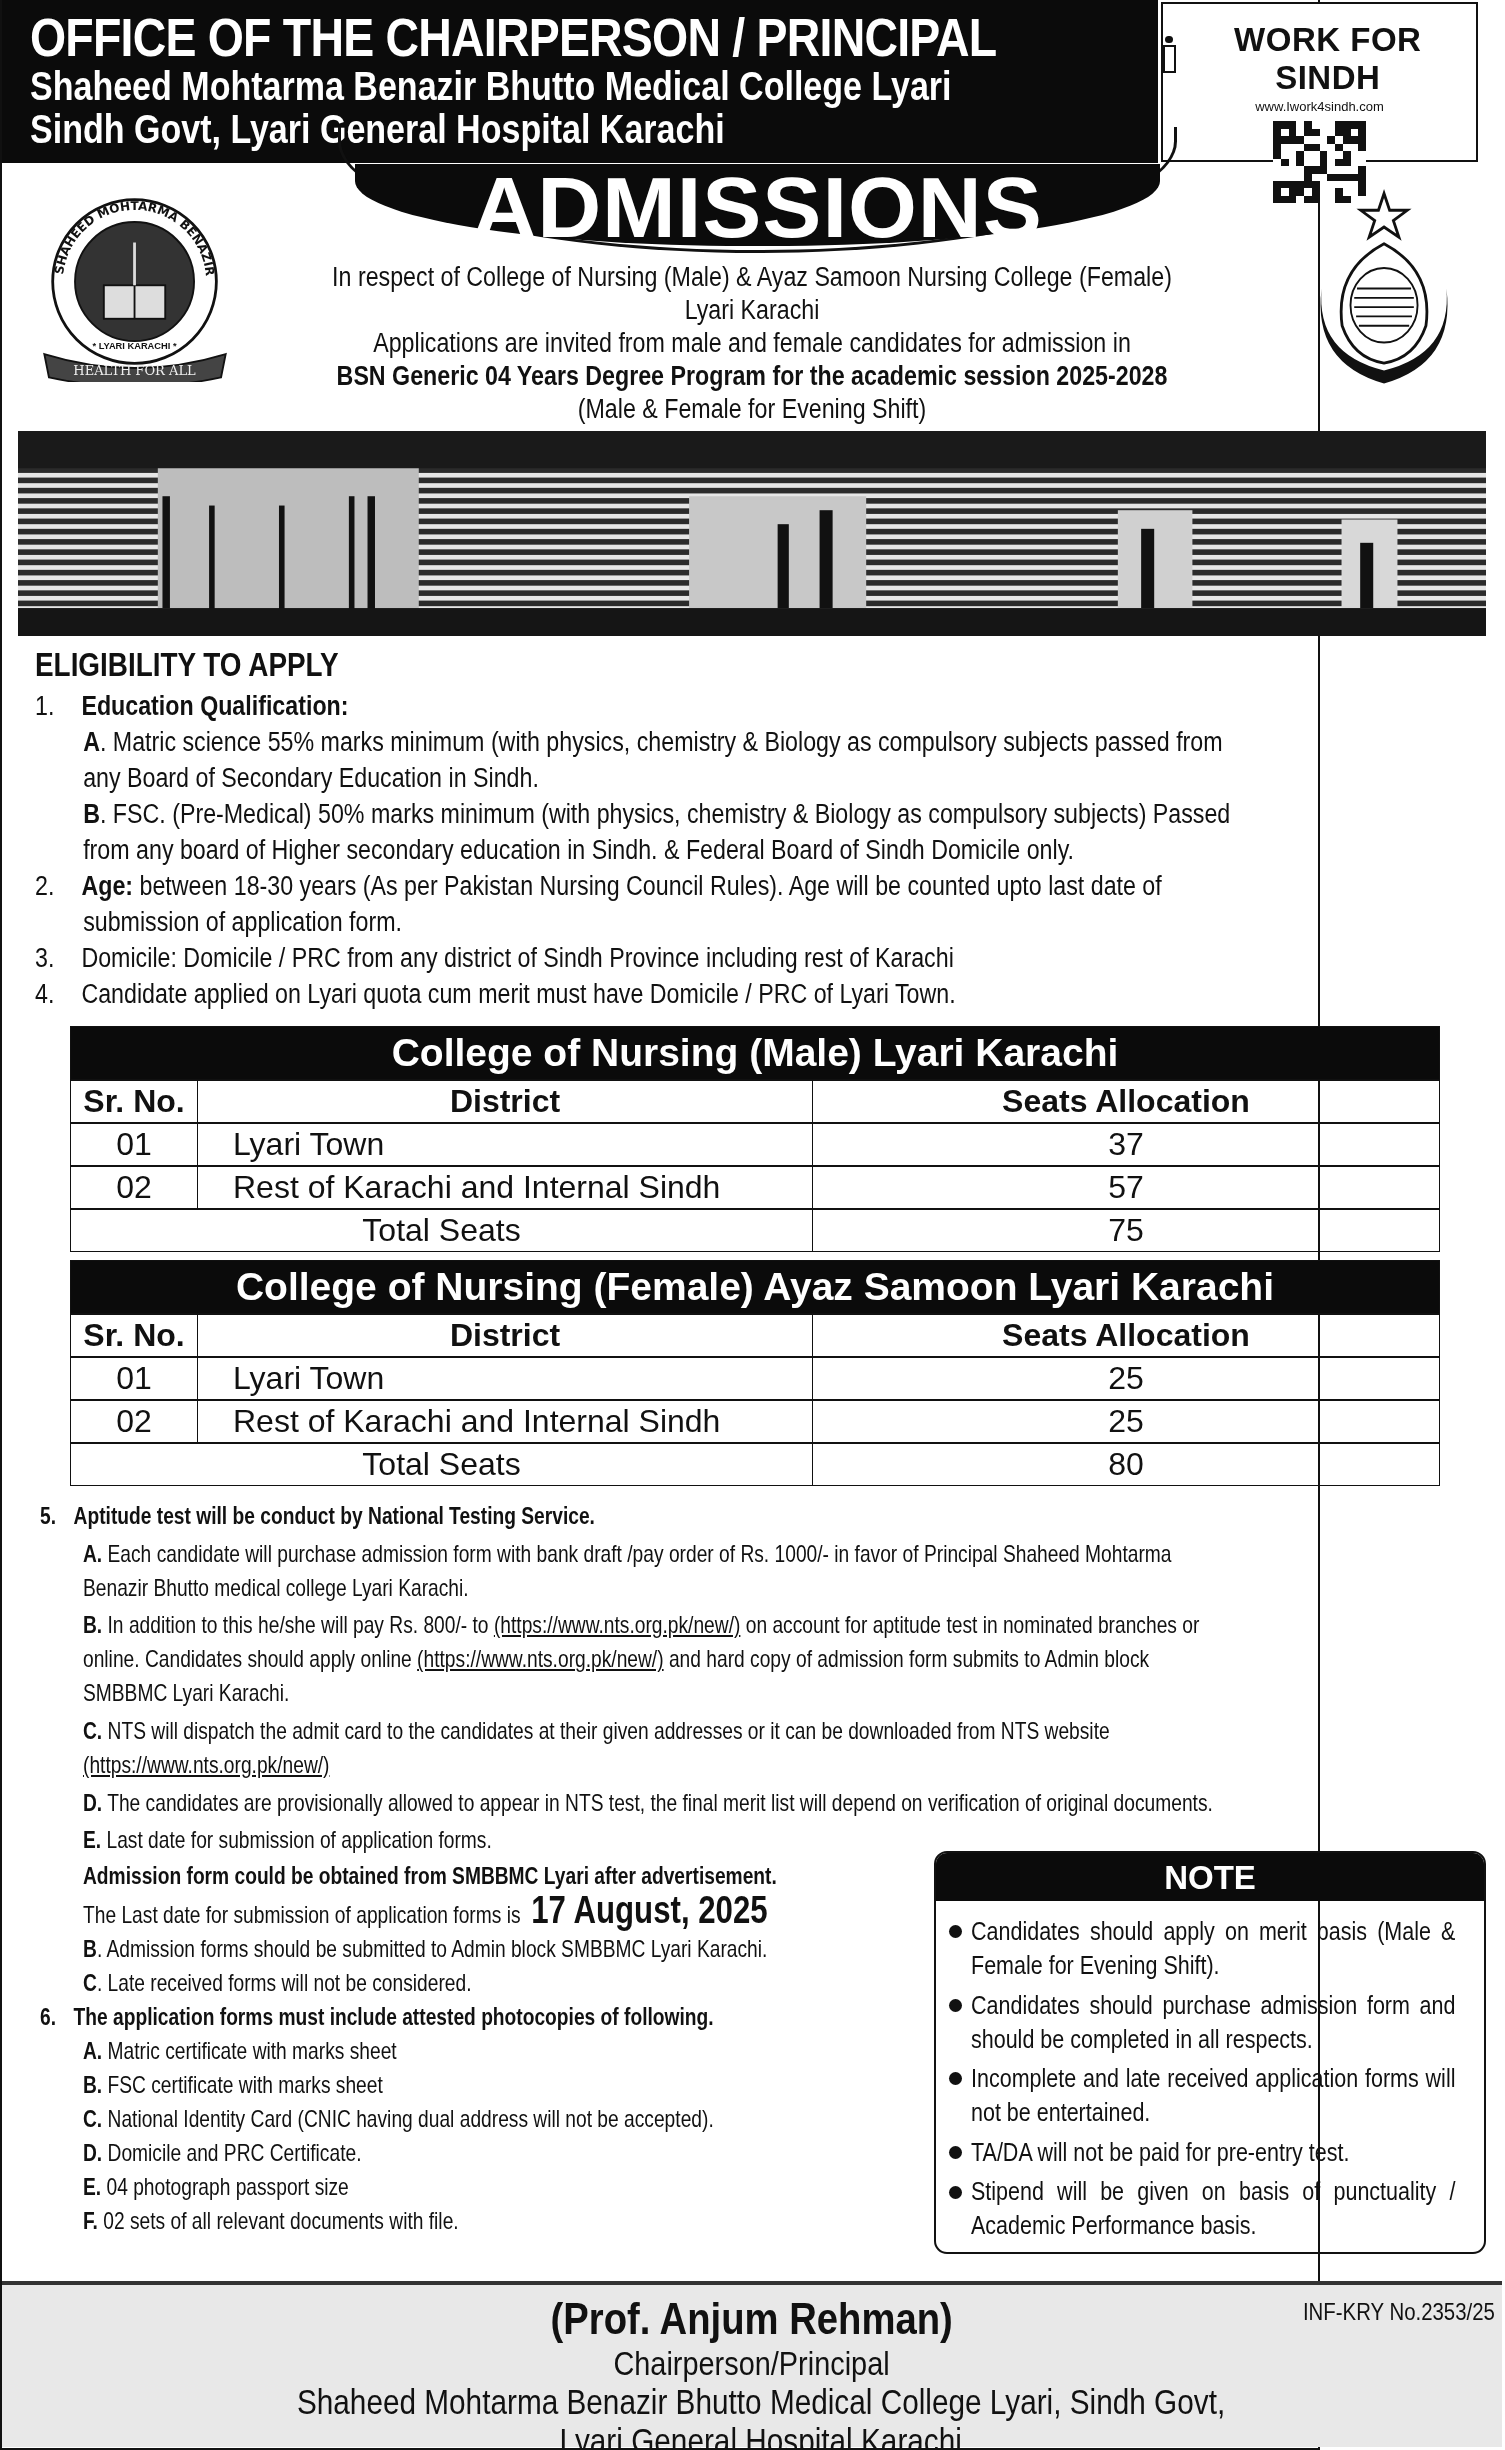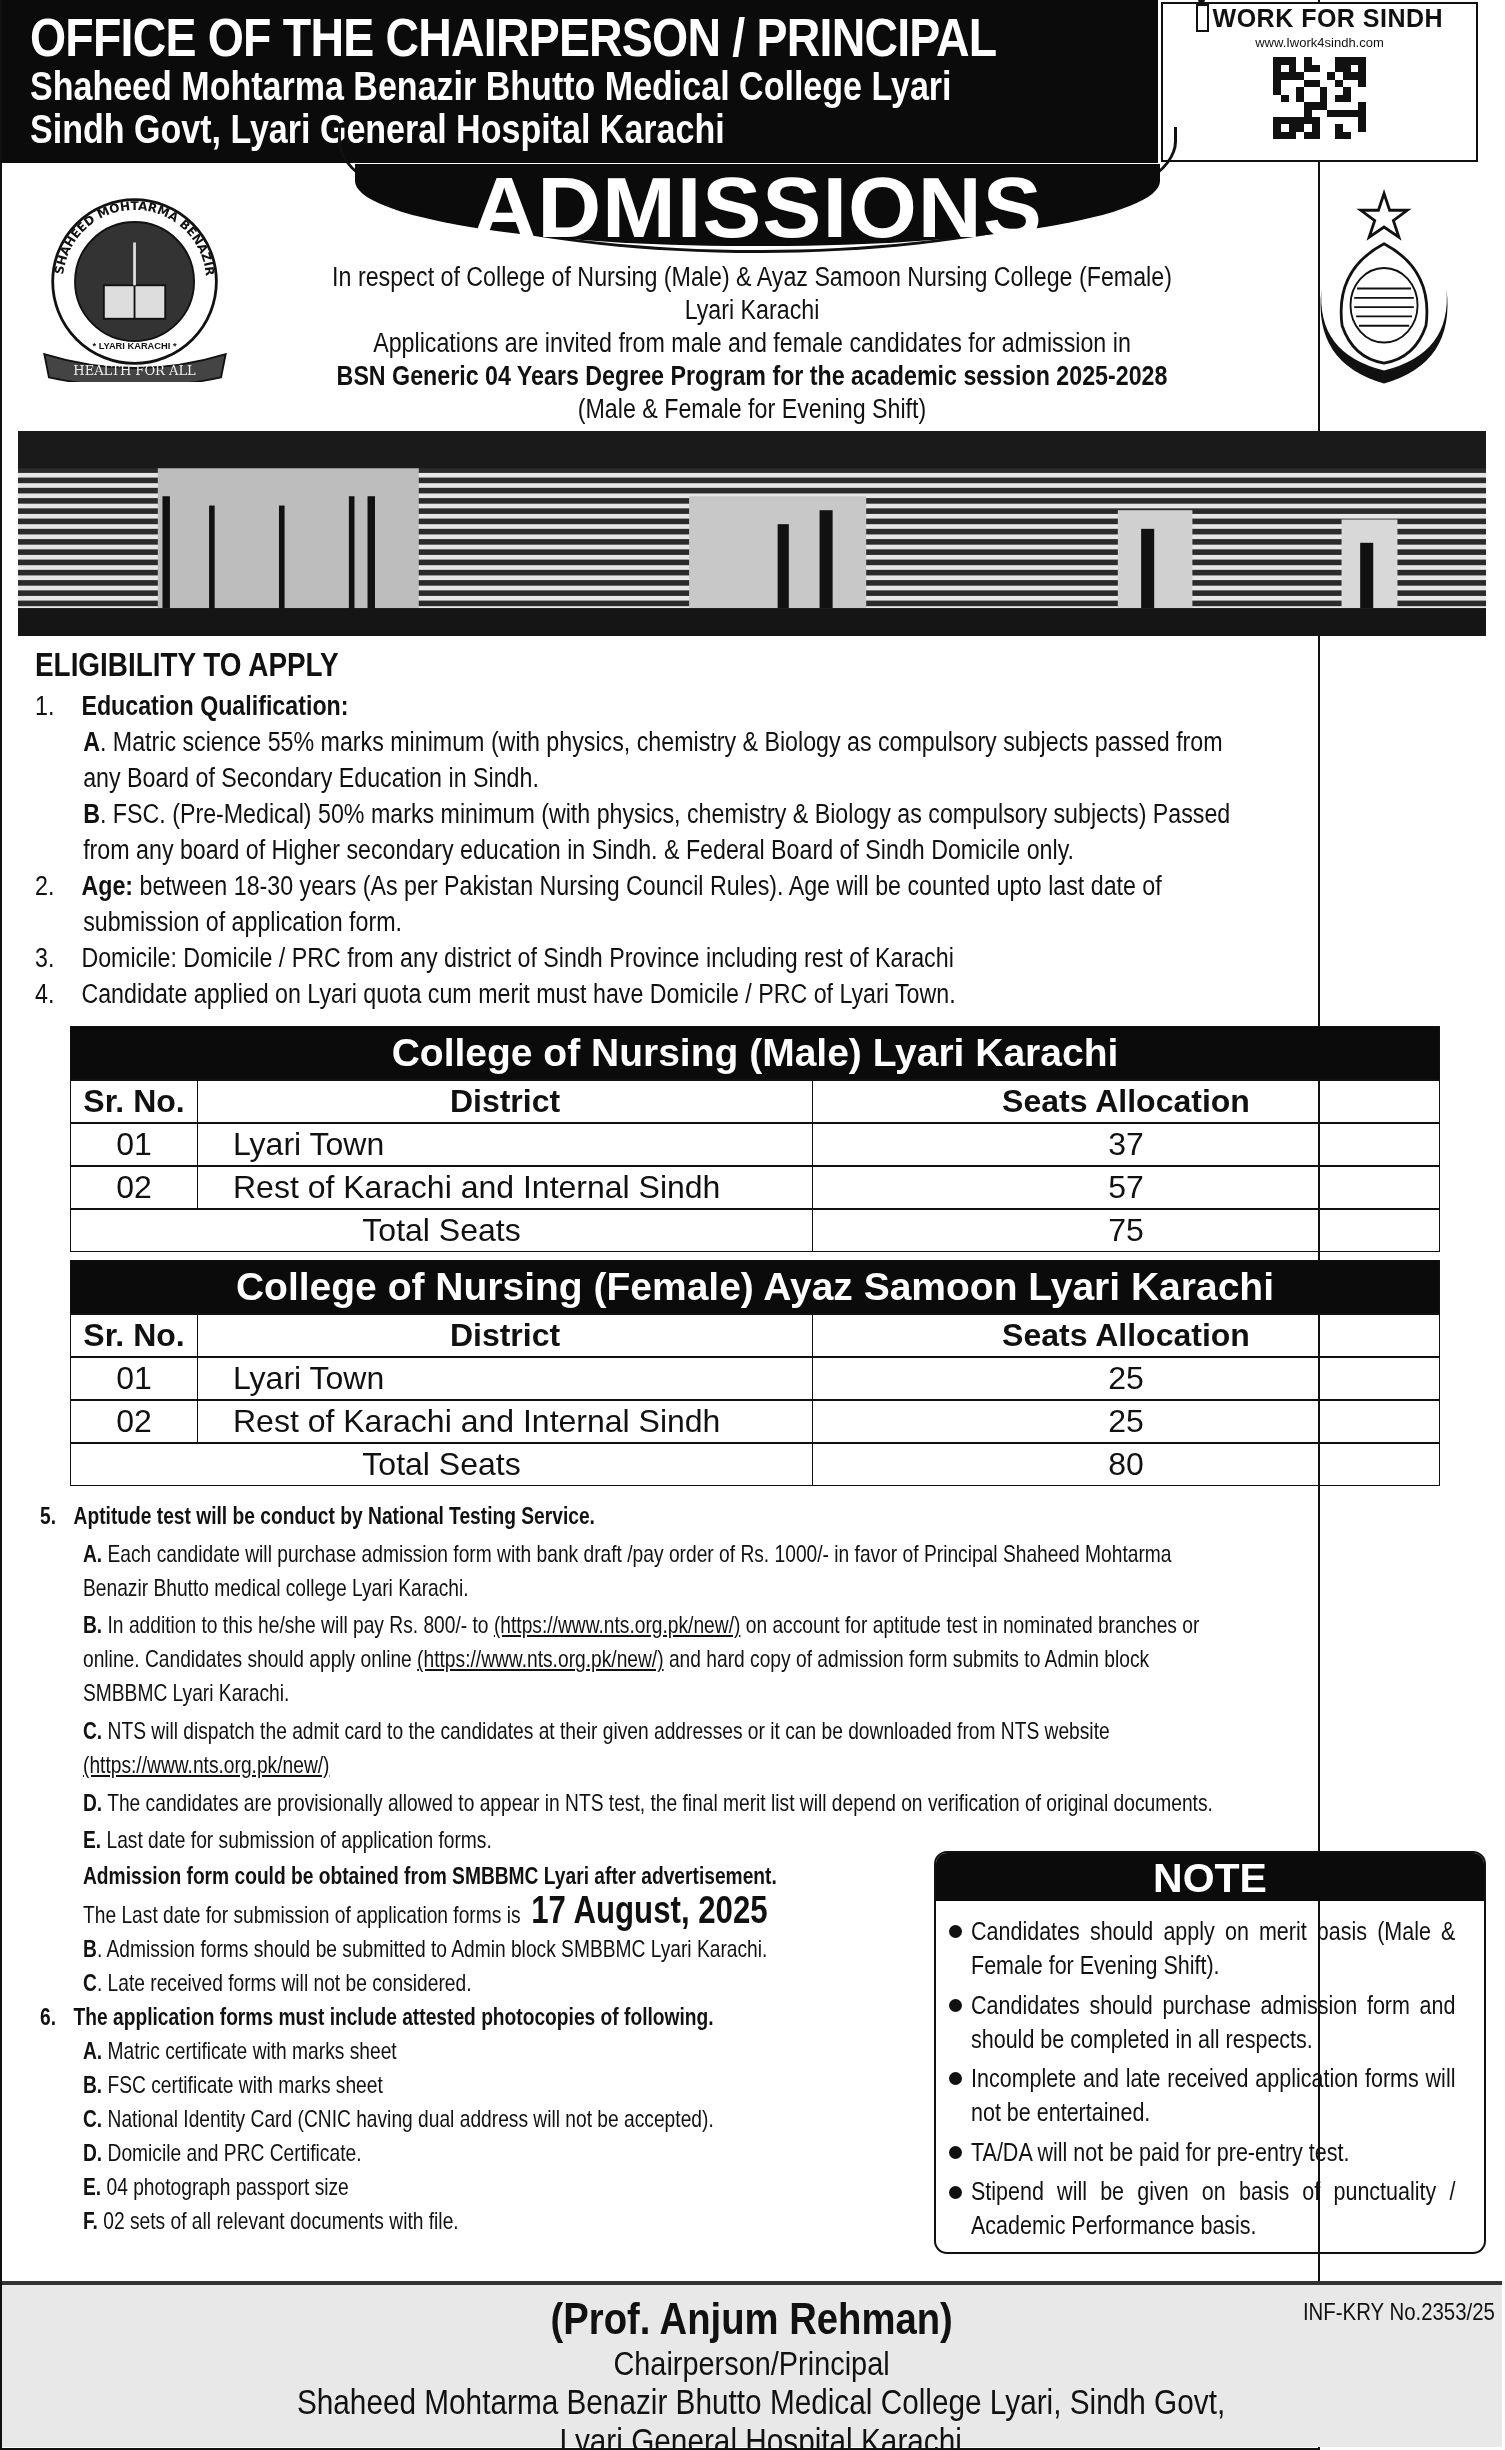--- a/index.html
+++ b/index.html
@@ -6,21 +6,21 @@
   html, body { width: 1506px; height: 2450px; background: #ffffff; overflow: hidden; }
   body { font-family: "Liberation Sans", sans-serif; color: #111; position: relative; }
   .page { position: absolute; left: 0; top: 0; width: 1320px; height: 2450px; border-left: 2.8px solid #111; border-right: 2.8px solid #111; border-bottom: 2.8px solid #111; }
 
   
   .hdr { position: absolute; left: 0; top: 0; width: 1156px; height: 163px; background: #0b0b0b; color: #fff; padding: 9.3px 0 0 28px; }
   .hdr .t1 { font-family: "Liberation Sans", sans-serif; font-weight: bold; font-size: 54px; line-height: 56px; letter-spacing: -0.9px; transform: scaleX(0.86); transform-origin: left; white-space: nowrap; }
   .hdr .t2, .hdr .t3 { font-weight: bold; font-size: 41px; line-height: 43px; transform: scaleX(0.83); transform-origin: left; white-space: nowrap; }
 
   .iwork { position: absolute; left: 1159px; top: 1.9px; width: 317px; height: 160px; background: #fff; border: 2.8px solid #111; text-align: center; }
-  .iwork .logo { font-weight: bold; font-size: 25px; letter-spacing: 0.5px; display: flex; align-items: center; justify-content: center; gap: 3.7px; }
+  .iwork .logo { margin-top: 17px; font-weight: bold; font-size: 33px; letter-spacing: 0.5px; display: flex; align-items: center; justify-content: center; gap: 3.7px; }
   .iwork .ibox { display: inline-block; width: 13px; height: 28px; border: 2.8px solid #111; position: relative; }
   .iwork .ibox::before { content: ""; position: absolute; top: -11.2px; left: 0px; width: 7.5px; height: 7.5px; border-radius: 50%; background: #111; }
   .iwork .url { font-size: 13px; font-weight: normal; margin-top: 2px; }
   .qr { width: 93px; height: 82px; margin: 7.5px auto 0; display: grid; grid-template-columns: repeat(12, 1fr); grid-template-rows: repeat(11, 1fr); }
   .qr span { background: #111; }
   .qr span.w { background: #fff; }
 
   
   .adm-wrap { position: absolute; left: 336px; top: 164px; width: 839px; height: 89px; }
   .adm-arc { position: absolute; left: 0; top: -37px; width: 839px; height: 126px; border: 3.7px solid #111; border-top: none; border-radius: 0 0 420px 420px / 0 0 112px 112px; }
@@ -56,21 +56,21 @@
   .bold { font-weight: bold; }
 
   
   .s5 { font-size: 24px; line-height: 34px; }
   .cond { transform: scaleX(0.8); transform-origin: left; white-space: nowrap; }
   .u { text-decoration: underline; }
   .bigdate { font-weight: bold; font-size: 39px; }
 
   
   .note { position: absolute; left: 932px; top: 1851px; width: 552px; height: 403px; border: 2.8px solid #111; border-radius: 13px; overflow: hidden; }
-  .note .nh { background: #0b0b0b; color: #fff; text-align: center; font-weight: bold; font-size: 41px; height: 48px; line-height: 50px; transform: scaleX(1); }
+  .note .nh { background: #0b0b0b; color: #fff; text-align: center; font-weight: bold; font-size: 33px; height: 48px; line-height: 50px; transform: scaleX(1); }
   .note ul { list-style: none; padding: 13px 27px 0 13px; }
   .note li { position: relative; padding-left: 22.4px; font-size: 25px; line-height: 34px; margin-bottom: 5.6px; text-align: justify; }
   .note li .dot { position: absolute; left: 0; top: 11.2px; width: 13px; height: 13px; border-radius: 50%; background: #111; }
   .note li span.t { display: inline-block; transform: scaleX(0.86); transform-origin: left; width: 116%; }
 
   
   .foot { position: absolute; left: 0; top: 2281px; width: 1500px; height: 166px; background: #e8e8e8; border-top: 4.7px solid #333; text-align: center; }
   .foot .name { font-weight: bold; font-size: 45px; line-height: 52px; margin-top: 7.5px; }
   .foot .role { font-size: 34px; line-height: 37px; }
   .foot .inst { font-size: 35px; line-height: 39px; padding-left: 18px; }

